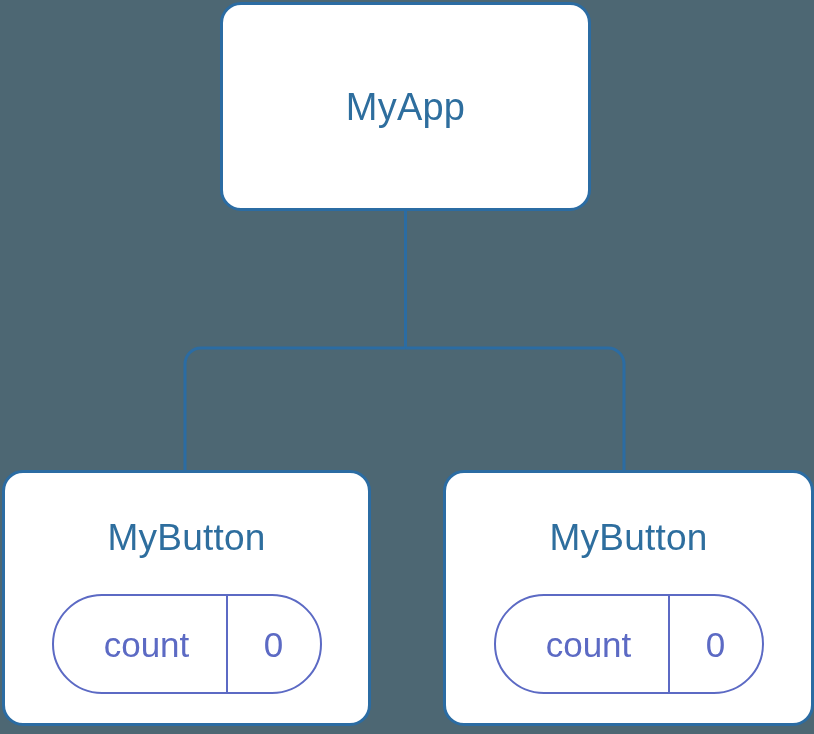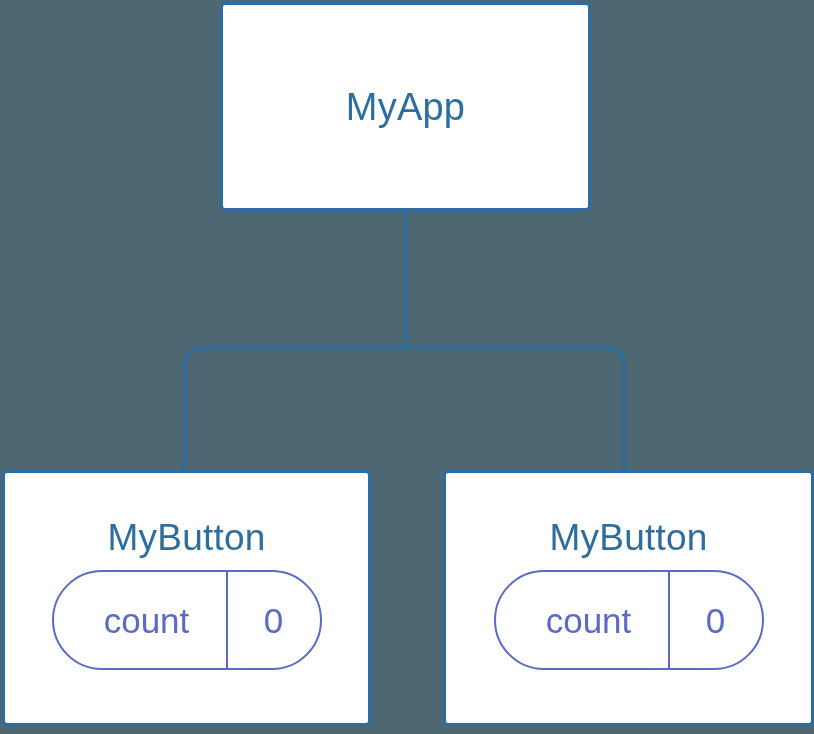--- a/index.html
+++ b/index.html
@@ -31,21 +31,21 @@
     z-index: 1;
     pointer-events: none;
   }
   
   .node-card {
     position: absolute;
     z-index: 2;
     box-sizing: border-box;
     background: #ffffff;
     border: 3px solid #2b6ca3;
-    border-radius: 5px;
+    border-radius: 21px;
     display: flex;
     flex-direction: column;
     align-items: center;
   }
   .node-card.root {
     left: 220px;
     top: 2px;
     width: 371px;
     height: 209px;
     justify-content: center;
@@ -73,21 +73,21 @@
   .node-card.root .node-title {
     font-size: 38px;
   }
   .node-card.child-left .node-title,
   .node-card.child-right .node-title {
     margin-top: 46px;
   }
   
   .state-pill {
     box-sizing: border-box;
-    margin-top: 14px;
+    margin-top: 38px;
     height: 100px;
     border: 2px solid #5c6ac4;
     border-radius: 50px;
     display: flex;
     align-items: stretch;
     background: #ffffff;
     overflow: hidden;
   }
   .pill-label,
   .pill-value {

